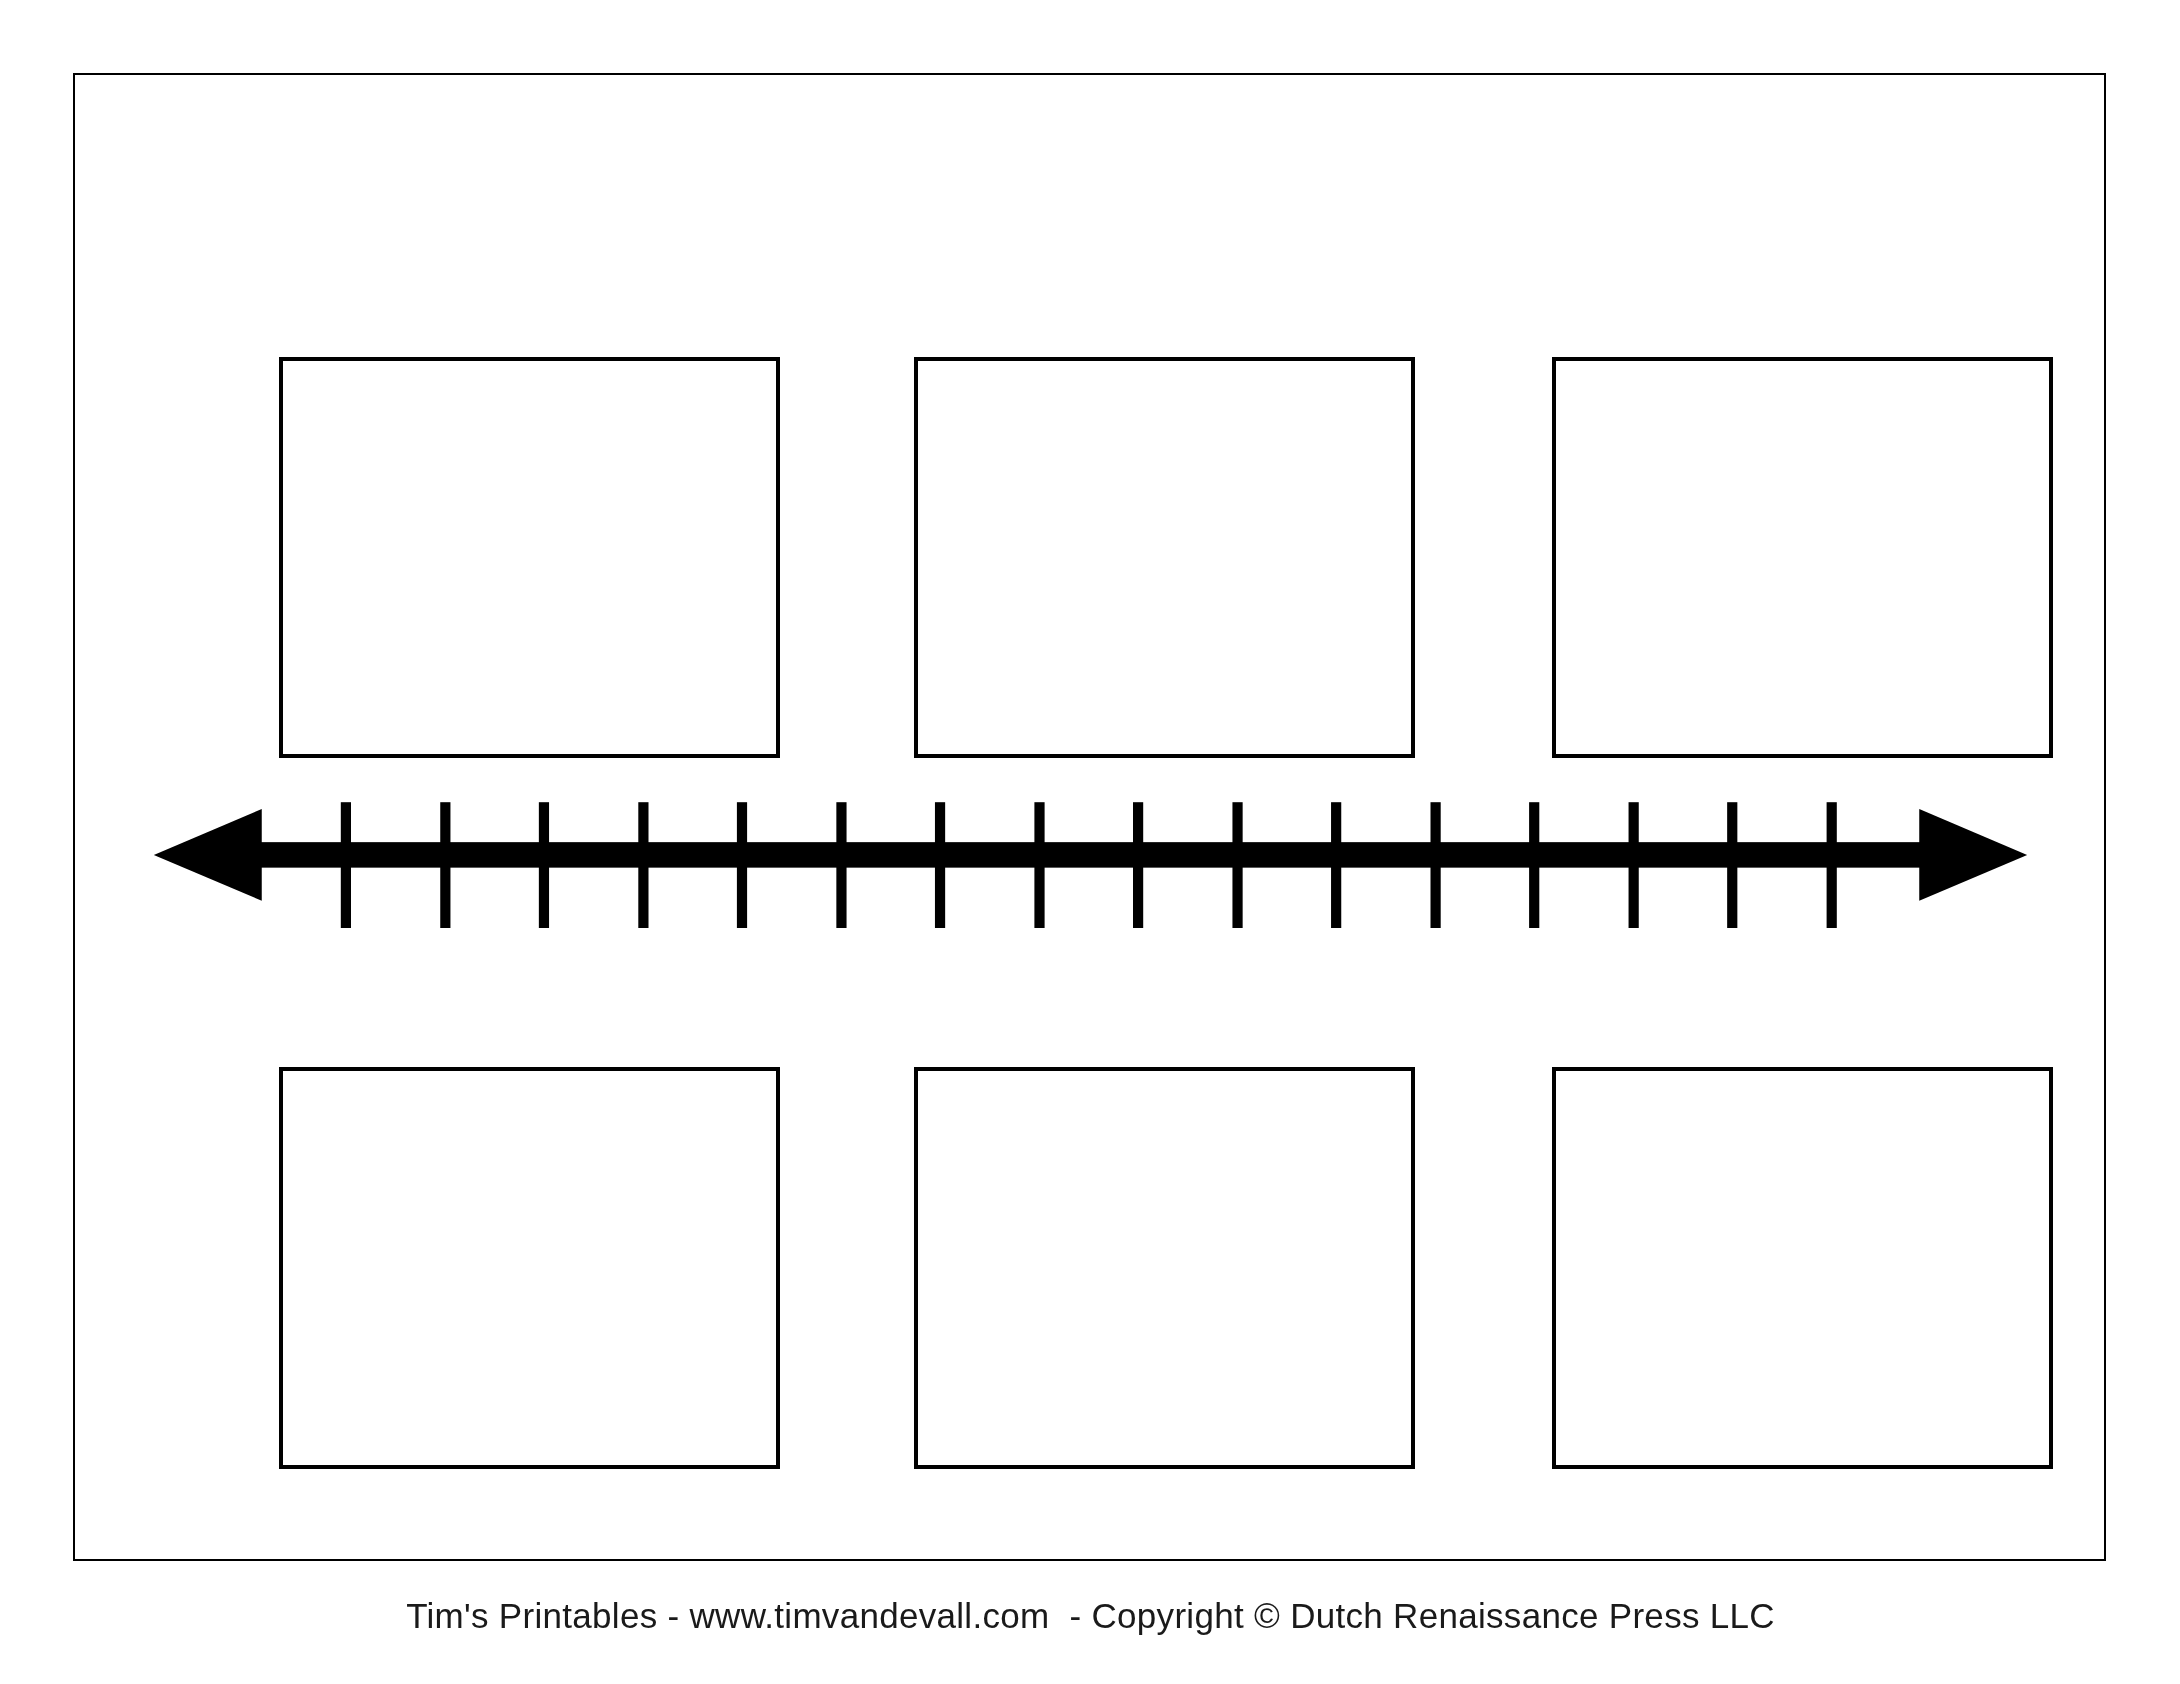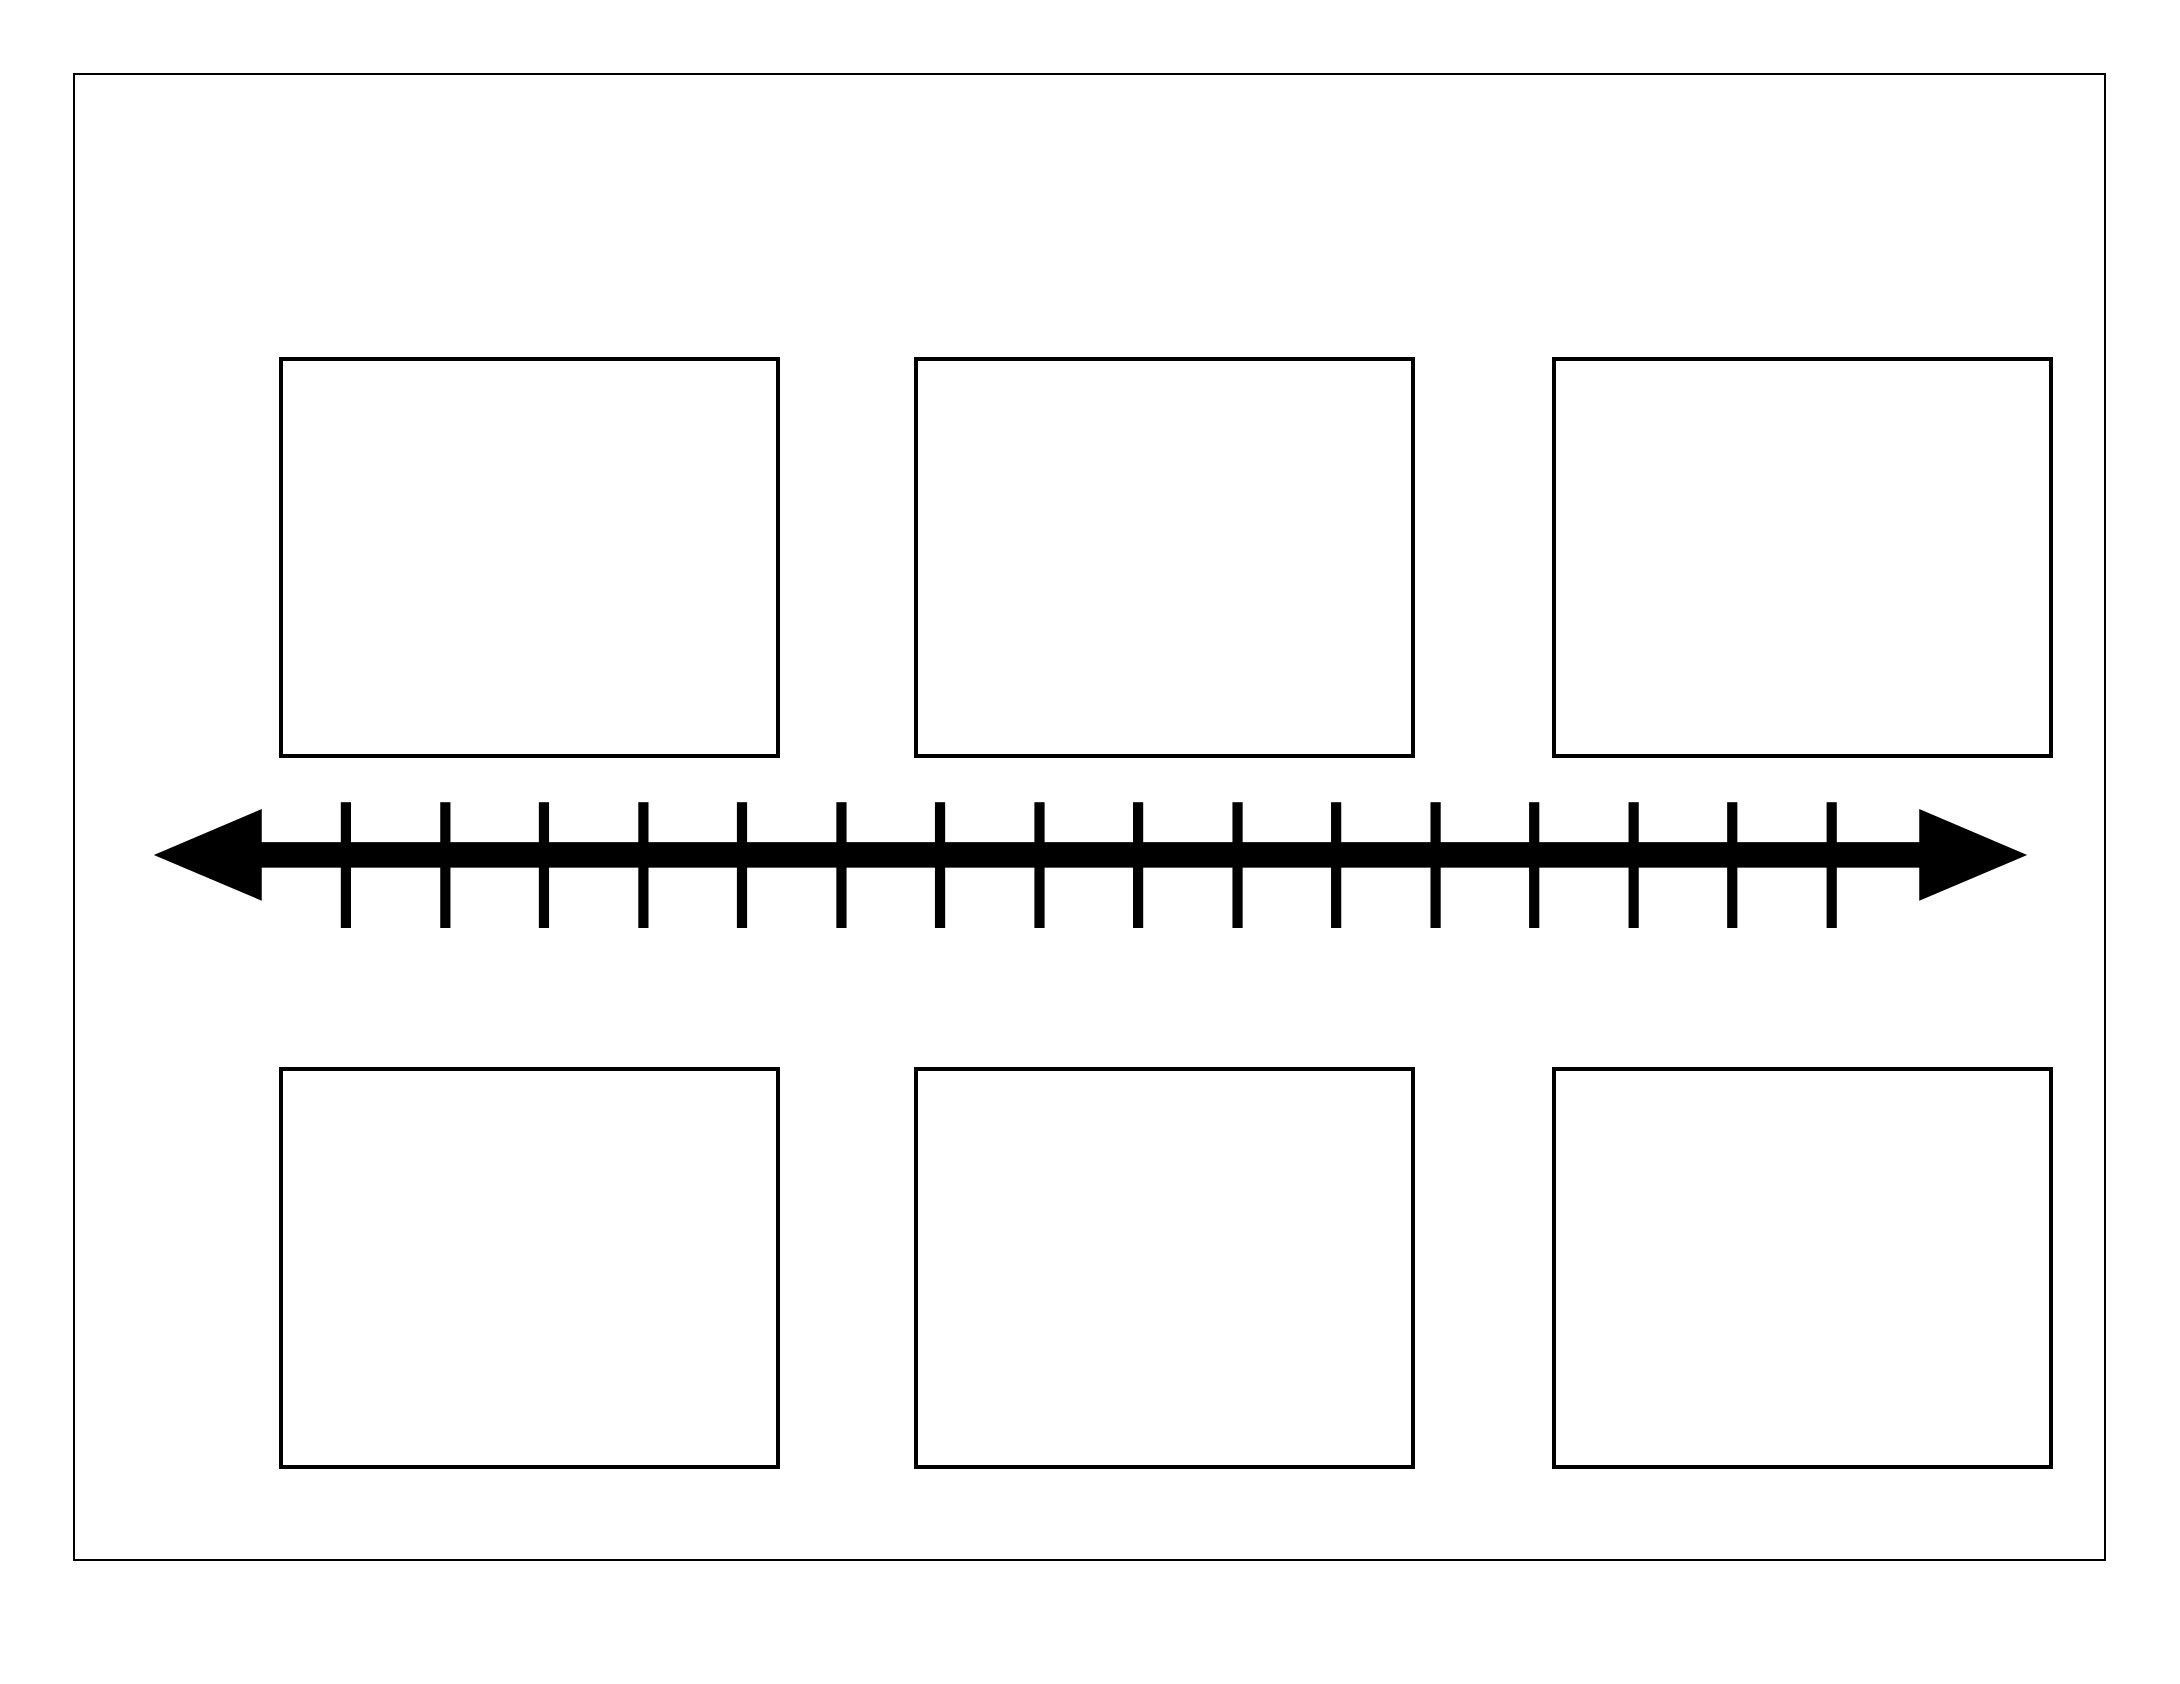--- a/index.html
+++ b/index.html
@@ -114,15 +114,16 @@
       </g>
 
       <rect x="300" y="99" width="1962" height="30" fill="#000000"></rect>
 
       <polygon fill="#000000" points="178,114 305,60 305,168"></polygon>
 
       <polygon fill="#000000" points="2382,114 2255,60 2255,168"></polygon>
     </svg>
   </div>
 
+  <div id="footer-credit">Tim's Printables - www.timvandevall.com  - Copyright © Dutch Renaissance Press LLC</div>
 
 </div>
 
 
 </body></html>

